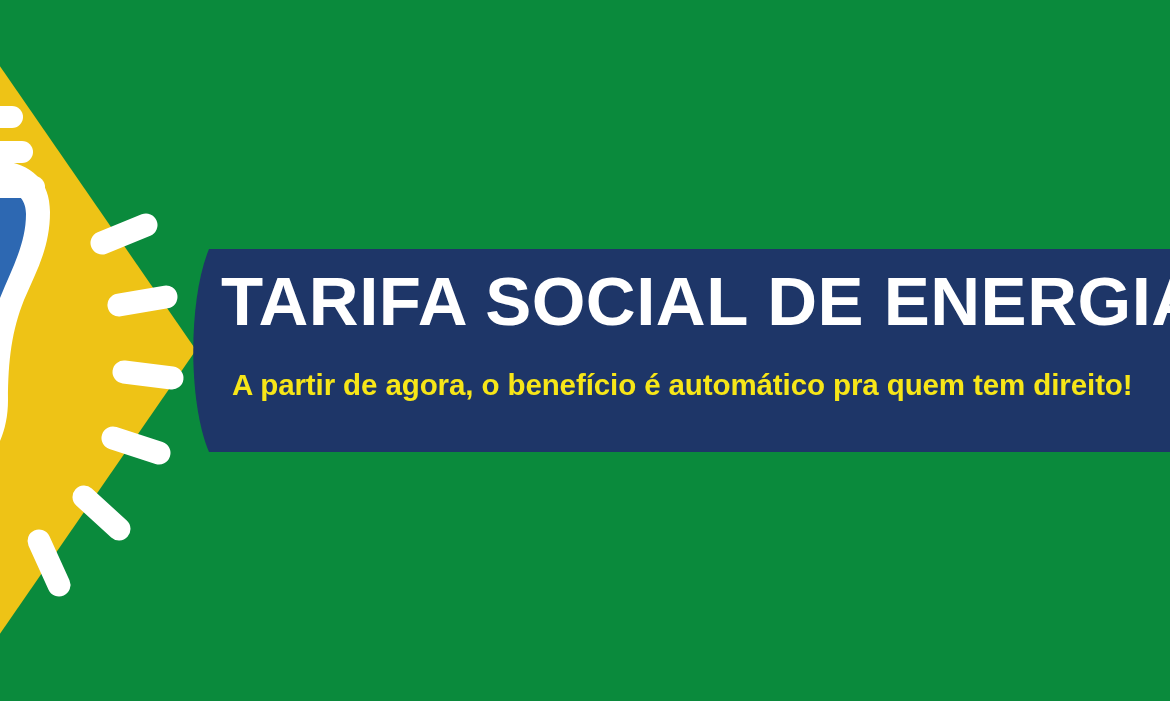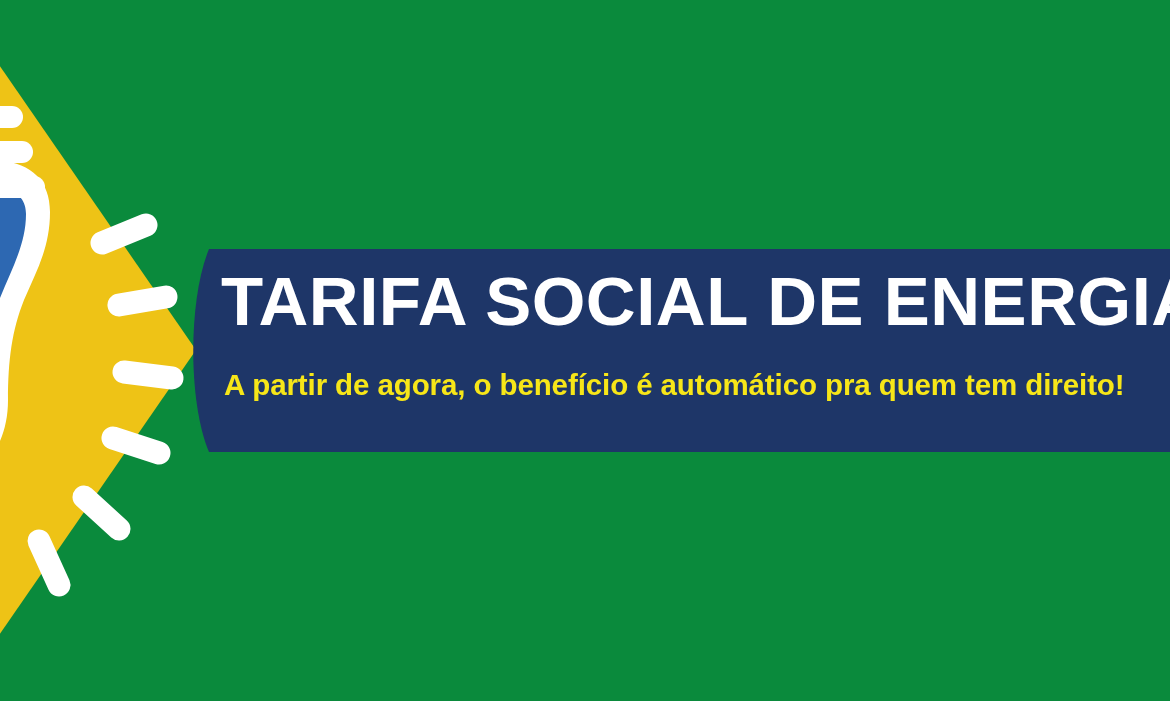--- a/index.html
+++ b/index.html
@@ -39,21 +39,21 @@
     color: #ffffff;
     font-family: "Liberation Sans", sans-serif;
     font-weight: bold;
     font-size: 69px;
     line-height: 72px;
     letter-spacing: 0.5px;
     white-space: nowrap;
   }
   .subtitle {
     position: absolute;
-    left: 224px;
+    left: 232px;
     top: 119px;
     color: #f7e618;
     font-family: "Liberation Sans", sans-serif;
     font-weight: bold;
     font-size: 29.5px;
     line-height: 34px;
     letter-spacing: -0.1px;
     white-space: nowrap;
   }
 </style>

